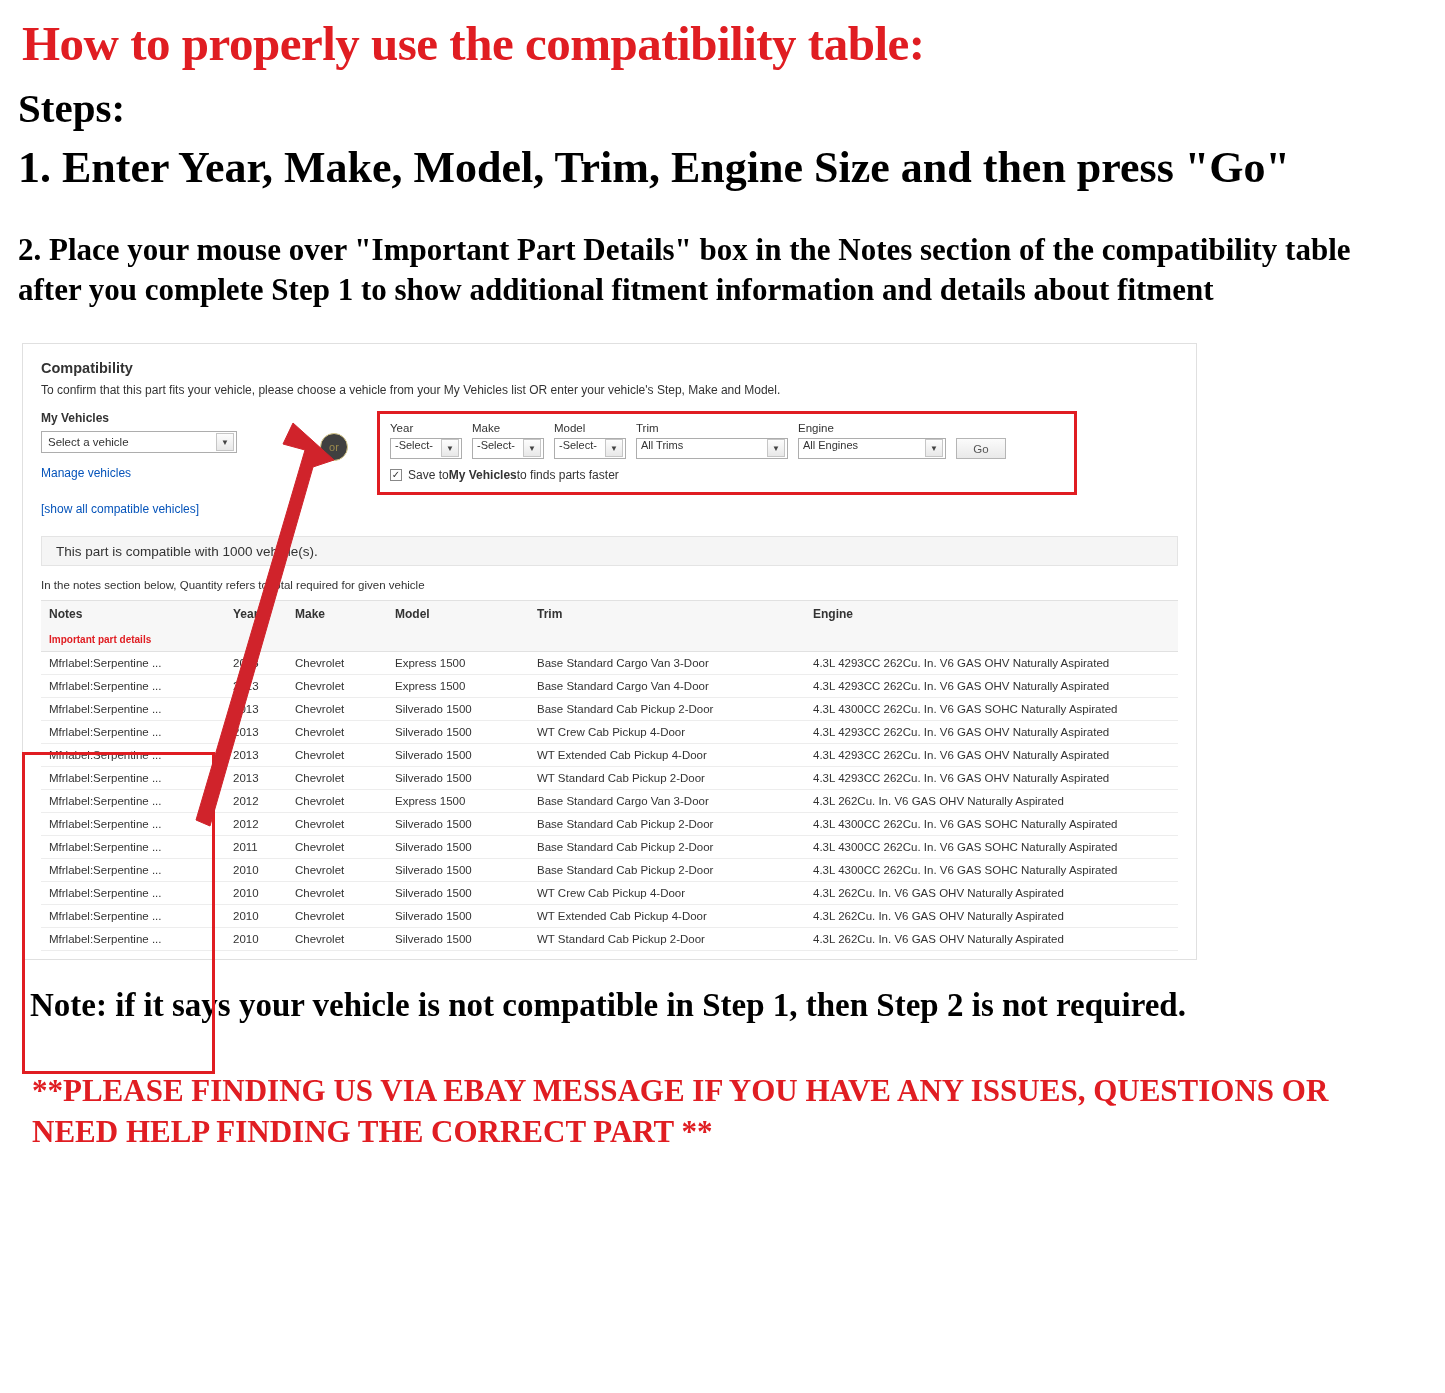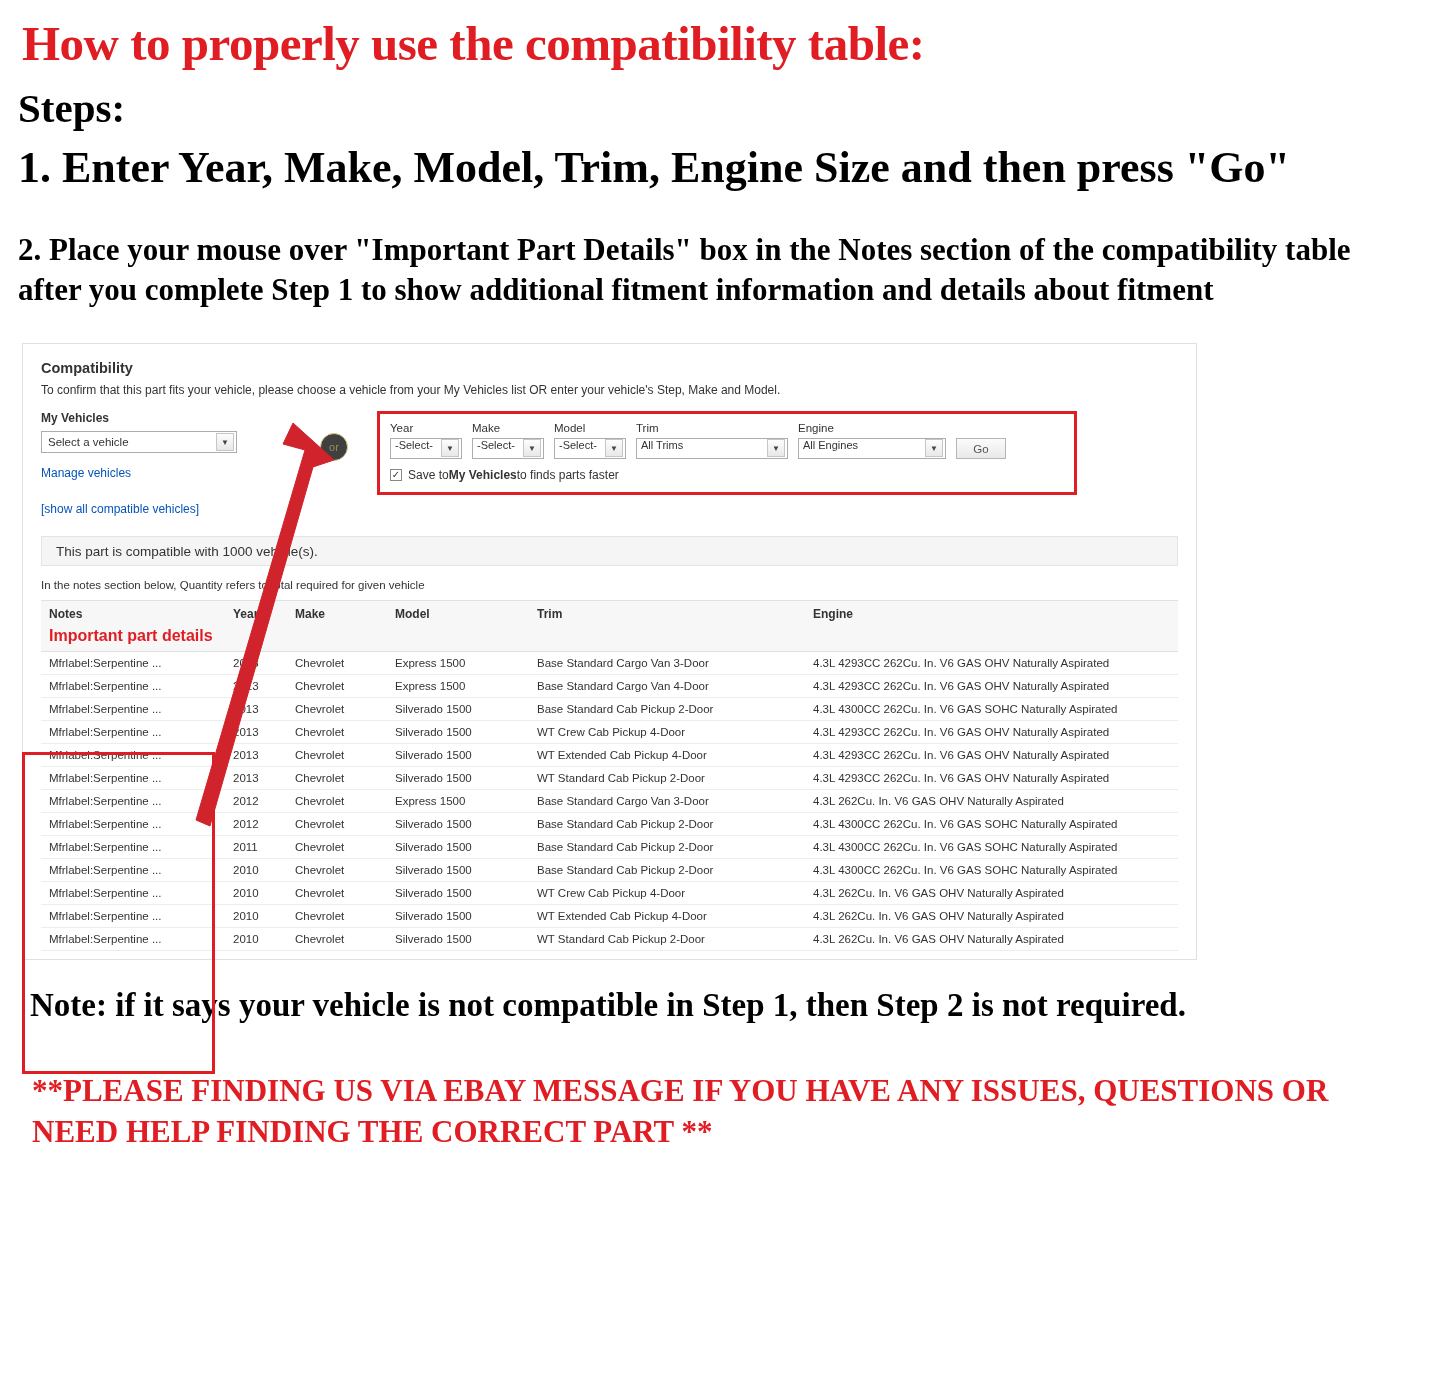--- a/index.html
+++ b/index.html
@@ -252,23 +252,23 @@
     padding: 6px 6px 6px 8px;
     background: #f7f7f7;
     border-top: 1px solid #e1e1e1;
     border-bottom: 1px solid #e1e1e1;
     vertical-align: top;
     white-space: nowrap;
   }
   table.fitment thead th .sub {
     display: block;
     color: #e01d22;
-    font-size: 16px;
-    font-weight: bold;
-    margin-top: 6px;
+    font-size: 10px;
+    font-weight: bold;
+    margin-top: 13px;
   }
   table.fitment tbody td {
     padding: 5px 6px 5px 8px;
     border-bottom: 1px solid #ededed;
     white-space: nowrap;
   }
   .c-notes { width: 170px; }
   .c-year { width: 48px; }
   .c-make { width: 86px; }
   .c-model { width: 128px; }

